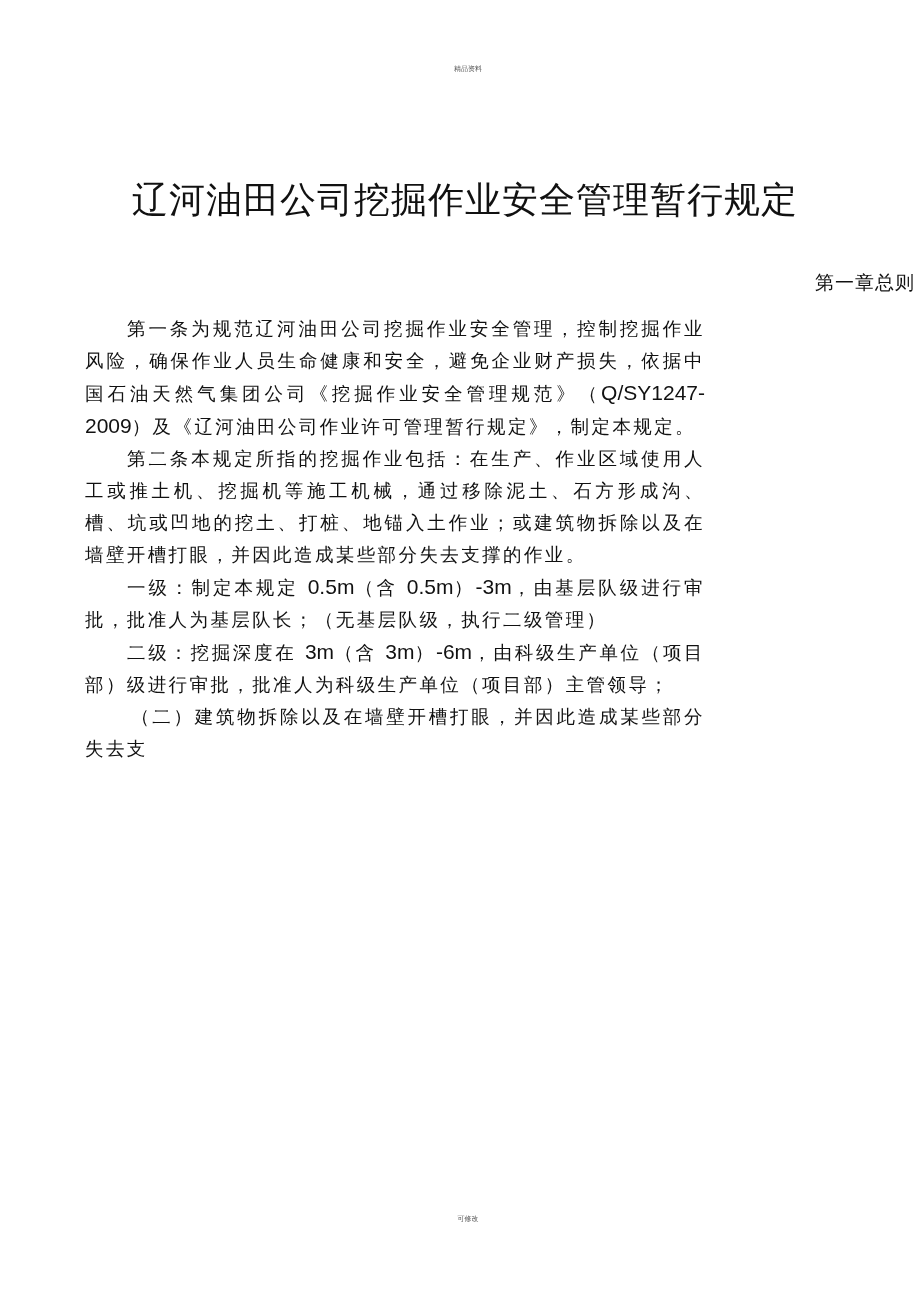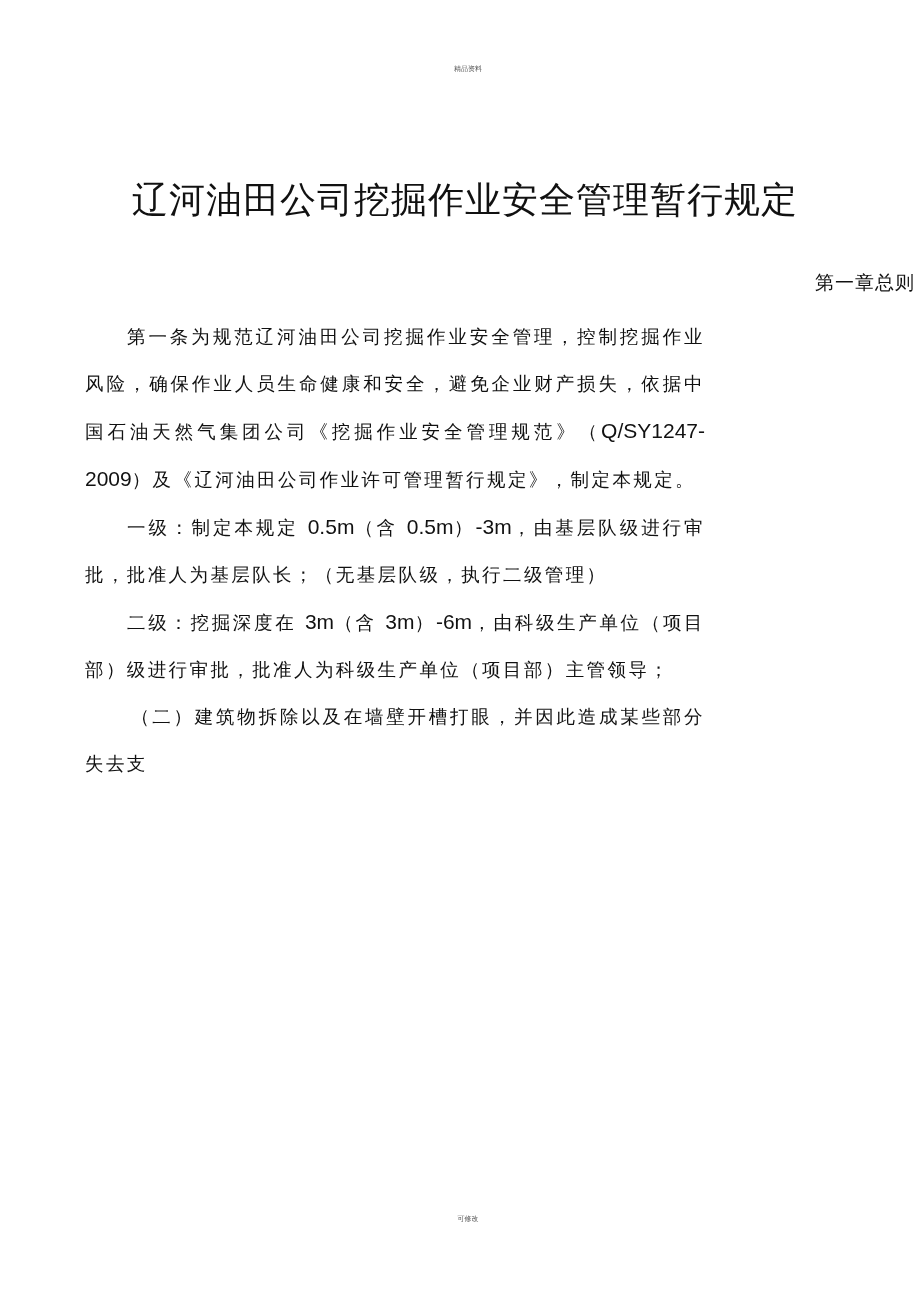--- a/index.html
+++ b/index.html
@@ -14,38 +14,39 @@
     .title {
       position: absolute; top: 152px; left: 0; width: 930px; text-align: center;
       font-size: 36px; letter-spacing: 1px; color: #111; font-weight: normal;
     }
     .chapter {
       position: absolute; top: 270px; left: 0; width: 915px; text-align: right;
       font-size: 19px; letter-spacing: 1px;
     }
     .body-text {
       position: absolute; top: 313px; left: 85px; width: 620px;
-      font-size: 18.5px; line-height: 47px; letter-spacing: 2.4px;
+      font-size: 18.5px; line-height: 32px; letter-spacing: 2.4px;
     }
     .body-text p { margin: 0; text-indent: 42px; text-align: justify; }
     .body-text p.sub { text-indent: 46px; }
     .latin { font-family: "Liberation Sans", sans-serif; font-size: 21px; letter-spacing: 0; }
   </style>
 </head>
 <body>
 
 <div class="header-note">精品资料</div>
 
 <h1 class="title">辽河油田公司挖掘作业安全管理暂行规定</h1>
 
 <div class="chapter">第一章总则</div>
 
 <div class="body-text">
   <p><span>第一条为规范辽河油田公司挖掘作业安全管理，控制挖掘作业风险，确保作业人员生命健康和安全，避免企业财产损失，依据中国石油天然气集团公司《挖掘作业安全管理规范》（</span><span class="latin">Q/SY1247-2009</span><span>）及《辽河油田公司作业许可管理暂行规定》，制定本规定。</span></p>
 
+  <p><span>第二条本规定所指的挖掘作业包括：在生产、作业区域使用人工或推土机、挖掘机等施工机械，通过移除泥土、石方形成沟、槽、坑或凹地的挖土、打桩、地锚入土作业；或建筑物拆除以及在墙壁开槽打眼，并因此造成某些部分失去支撑的作业。</span></p>
 
 
 
   <p><span>一级：制定本规定 </span><span class="latin">0.5m</span><span>（含 </span><span class="latin">0.5m</span><span>）</span><span class="latin">-3m</span><span>，由基层队级进行审批，批准人为基层队长；（无基层队级，执行二级管理）</span></p>
 
   <p><span>二级：挖掘深度在 </span><span class="latin">3m</span><span>（含 </span><span class="latin">3m</span><span>）</span><span class="latin">-6m</span><span>，由科级生产单位（项目部）级进行审批，批准人为科级生产单位（项目部）主管领导；</span></p>
 
 
   <p class="sub"><span>（二）建筑物拆除以及在墙壁开槽打眼，并因此造成某些部分失去支</span></p>
 </div>

